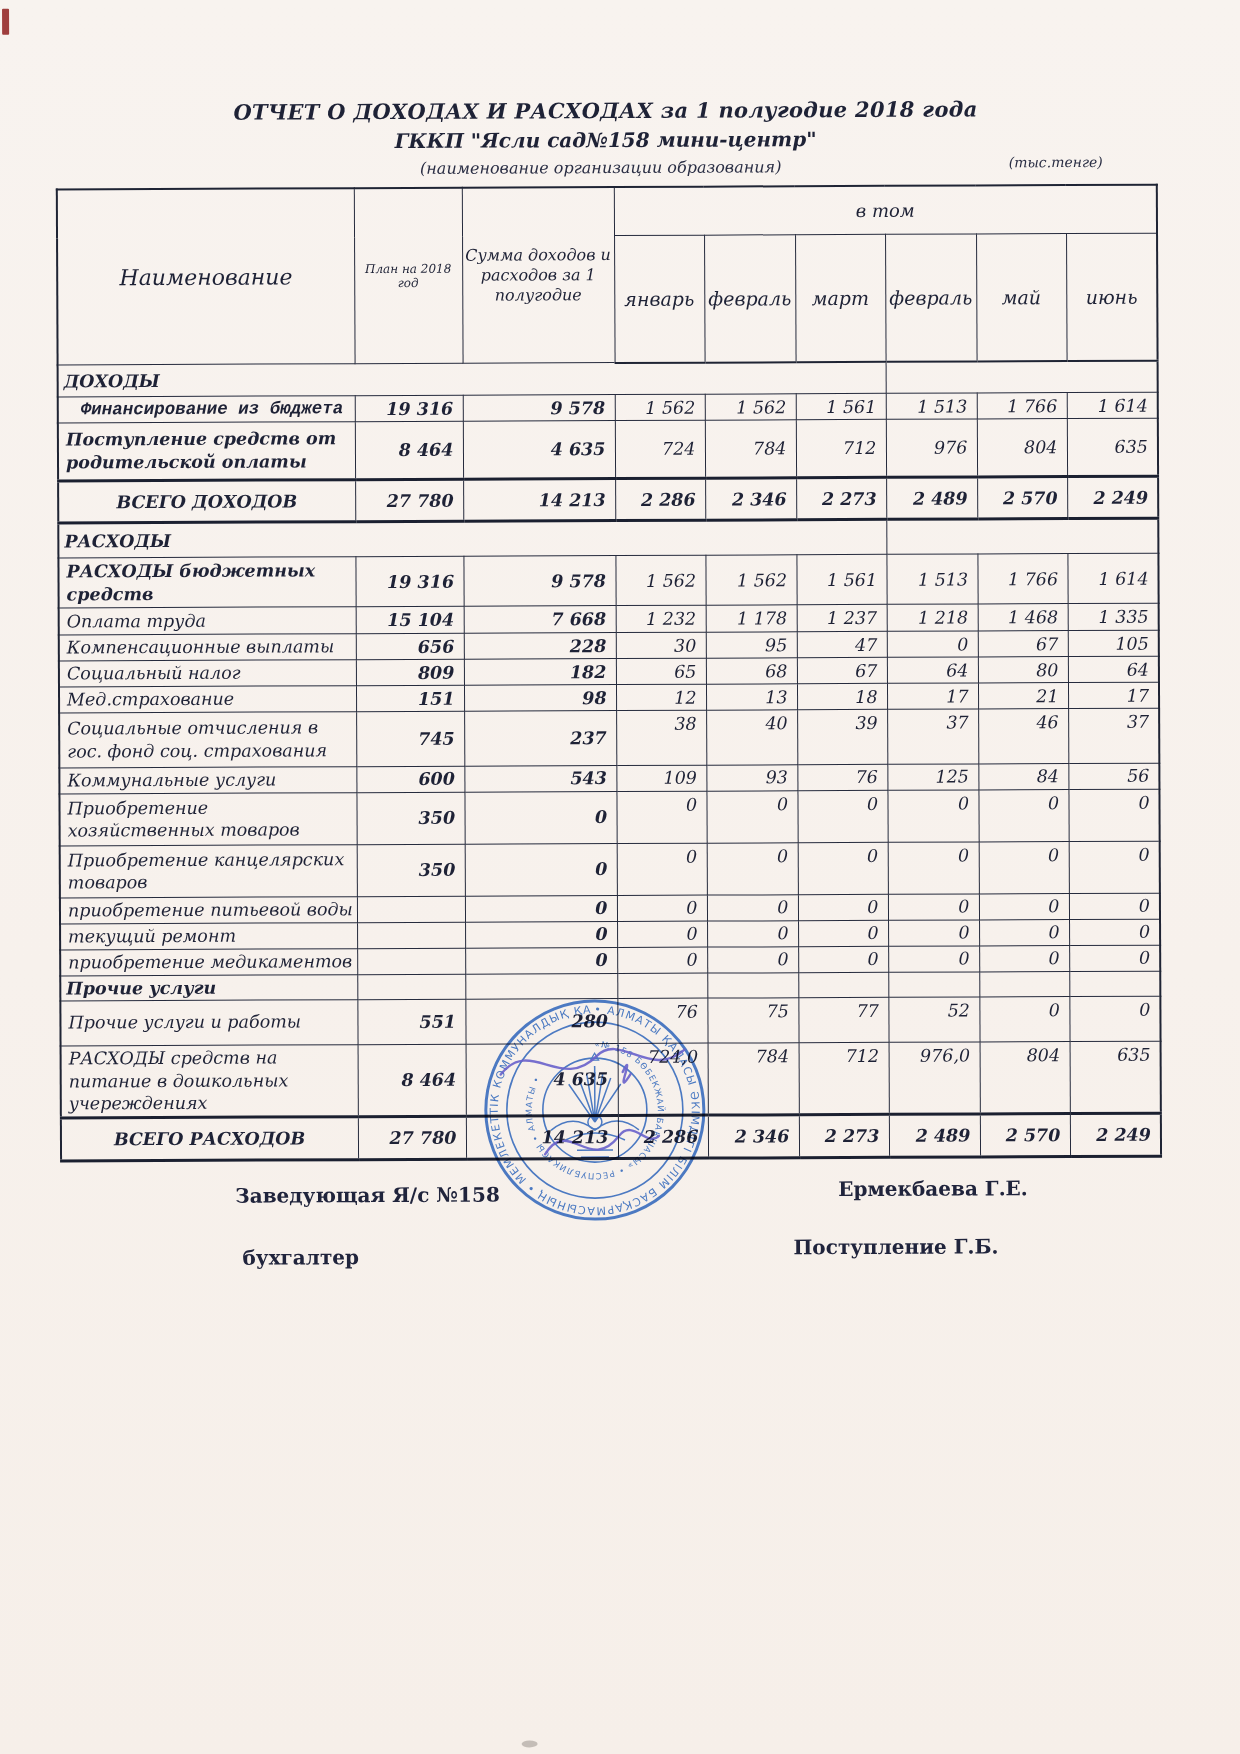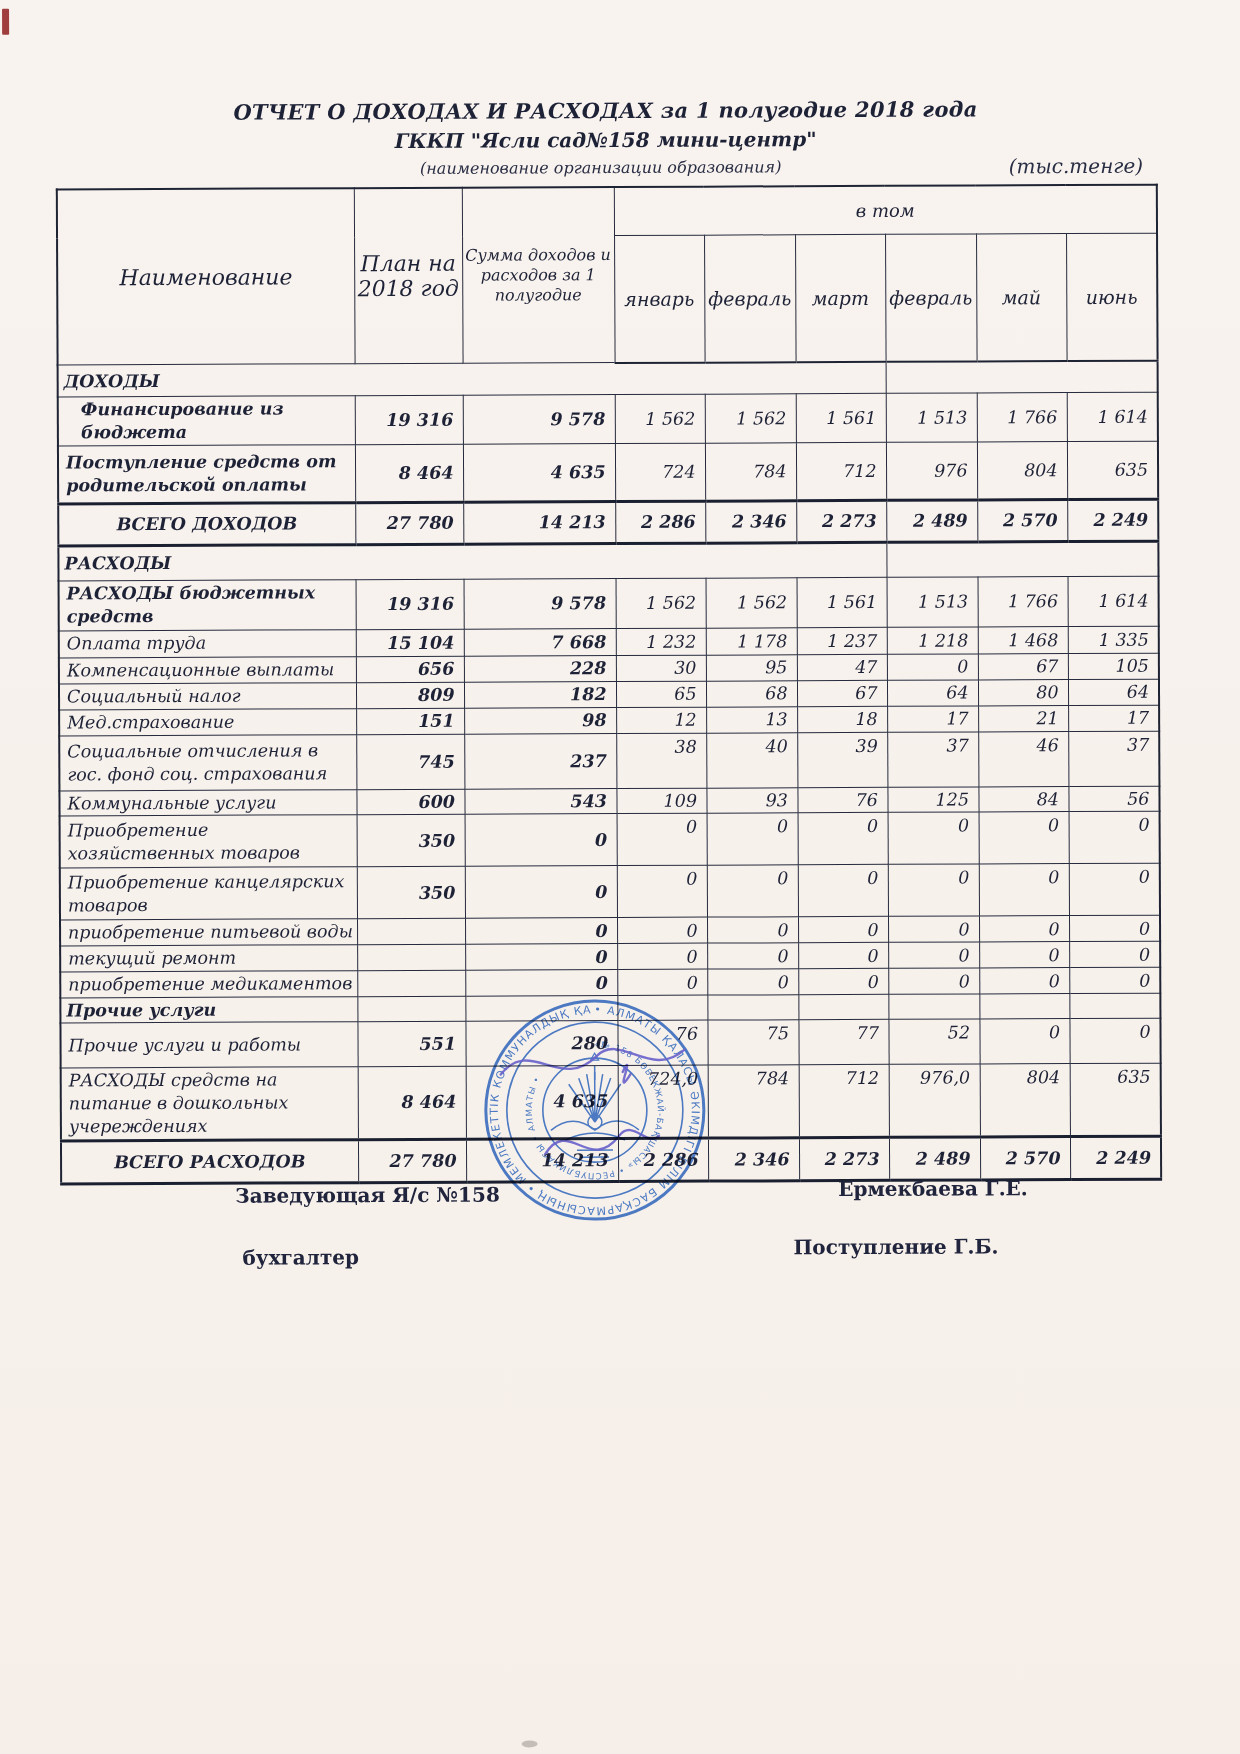--- a/index.html
+++ b/index.html
@@ -12,35 +12,35 @@
   .page{position:absolute;inset:0;transform:rotate(-0.25deg);transform-origin:50% 0;}
   .scan-corner{position:absolute;left:2px;top:6px;width:7px;height:26px;background:#8f1d1d;opacity:.85;border-radius:1px;}
   .smudge{position:absolute;left:514px;top:1740px;width:16px;height:7px;background:#9a948e;border-radius:50%;opacity:.55;}
 
   .title1{position:absolute;left:55px;top:98px;width:1100px;text-align:center;
     font-size:21px;font-weight:bold;font-style:italic;letter-spacing:.3px;}
   .title2{position:absolute;left:55px;top:128px;width:1100px;text-align:center;
     font-size:20px;font-weight:bold;font-style:italic;}
   .caption{position:absolute;left:400px;top:158px;width:400px;text-align:center;
     font-size:16px;font-style:italic;color:#2a2e44;}
-  .units{position:absolute;left:1008px;top:156px;font-size:20px;font-style:italic;color:#2a2e44;}
+  .units{position:absolute;left:1008px;top:156px;font-size:14px;font-style:italic;color:#2a2e44;}
 
   table.report{position:absolute;left:55px;top:186px;width:1100px;border-collapse:collapse;table-layout:fixed;}
   table.report,.report th,.report td{border:1.6px solid #262b3d;}
   table.report{border:2.5px solid #1f2434;}
   .report thead tr:last-child th{border-bottom:2.6px solid #1f2434;}
   .report th{font-weight:normal;font-style:italic;background:transparent;}
   .th-name{font-size:22px;}
-  .th-plan{font-size:22px;font-weight:bold;margin-top:8px;}
+  .th-plan{font-size:12px;font-weight:bold;margin-top:8px;}
   .th-sum{font-size:16px;line-height:1.25;}
   .th-group{font-size:18px;height:45px;}
   .th-month{font-size:19px;}
   .report td{font-style:italic;font-size:17.5px;vertical-align:middle;overflow:hidden;}
   .c-label{padding-left:7px;line-height:1.3;text-align:left;}
-  .c-label.indent{padding-left:22px;}
+  .c-label.indent{padding-left:22px;font-family:Liberation Mono, monospace;}
   .lab-bold{font-weight:bold;}
   .num{text-align:right;padding-right:9px;}
   .c-plan.num,.c-sum.num{font-weight:bold;}
   .mnum{font-weight:normal;}
   .mnum.vtop{vertical-align:top;padding-top:3px;margin-top:48px;}
   .c-section{font-size:21px;font-weight:bold;font-style:italic;text-align:left;padding-left:5px;}
   .c-subsection{font-size:19px;font-weight:bold;font-style:normal;text-align:left;padding-left:5px;}
   .row-total td{border-top:3px solid #1b2030;border-bottom:3px solid #1b2030;font-weight:bold;}
   .row-total .mnum{font-weight:bold;}
   .c-total-label{text-align:center;font-size:19px;}

